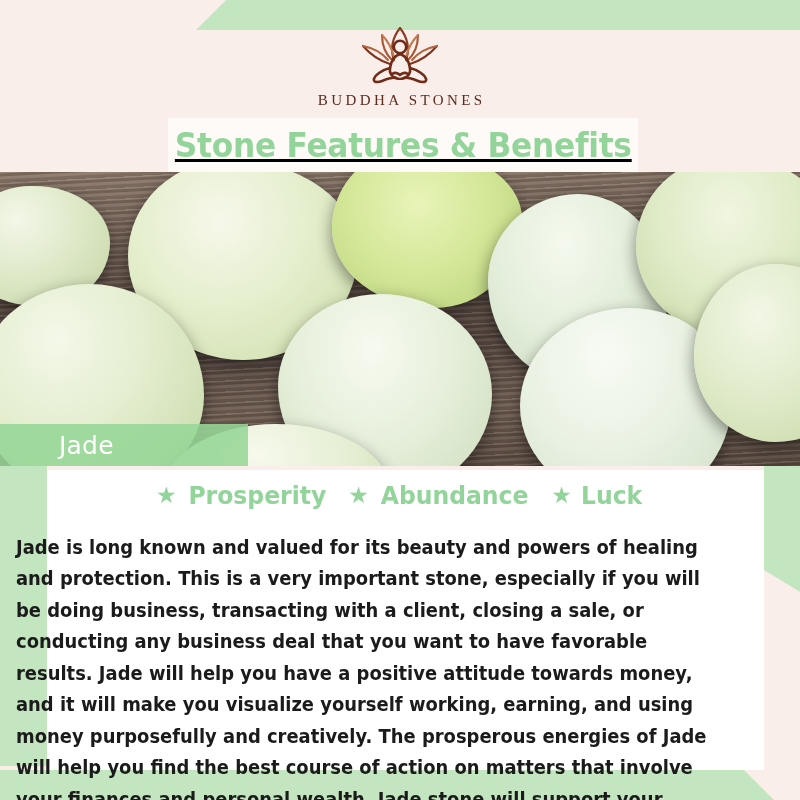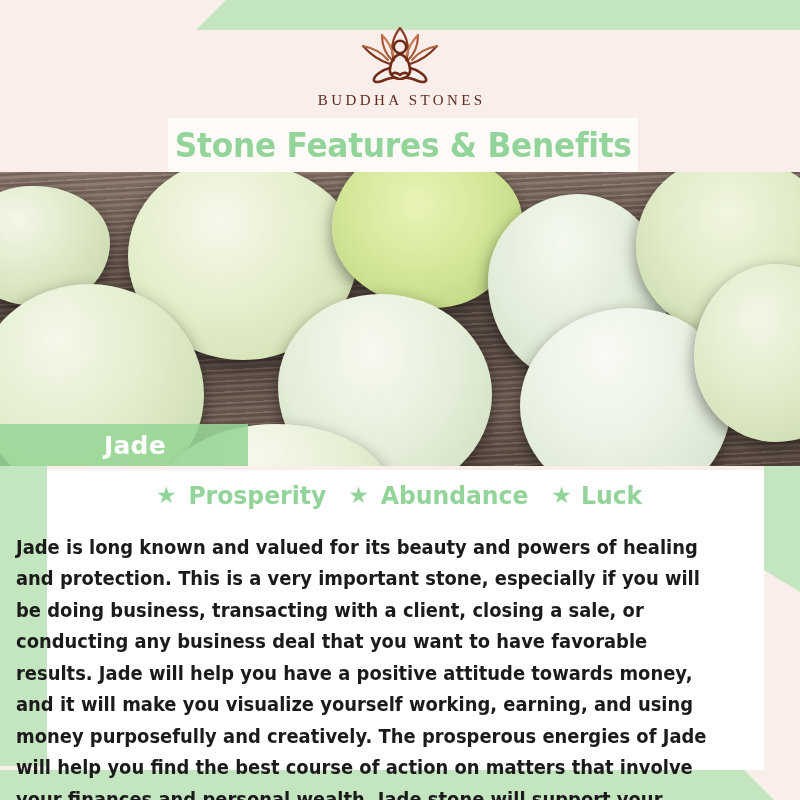--- a/index.html
+++ b/index.html
@@ -85,20 +85,21 @@
     position: absolute;
     top: 118px;
     left: 168px;
     width: 470px;
     height: 54px;
     background: #fdfaf7;
     display: flex;
     align-items: center;
     justify-content: center;
     z-index: 4;
+    text-decoration: underline;
   }
   #title-text {
     font-family: "DejaVu Sans", sans-serif;
     font-weight: bold;
     font-size: 34px;
     letter-spacing: -0.3px;
     color: #93d49a;
     transform: scaleX(0.92);
     white-space: nowrap;
   }
@@ -142,23 +143,23 @@
     top: 424px;
     left: 0;
     width: 248px;
     height: 42px;
     background: rgba(150, 214, 150, 0.88);
     display: flex;
     align-items: center;
     z-index: 6;
   }
   #jade-label {
-    margin-left: 104px;
+    margin-left: 59px;
     font-family: "DejaVu Sans", sans-serif;
-    font-weight: bold;
+    font-weight: normal;
     font-size: 25px;
     color: #ffffff;
     letter-spacing: 0.2px;
   }
 
   
   #benefits-row {
     position: absolute;
     top: 478px;
     left: 0;

